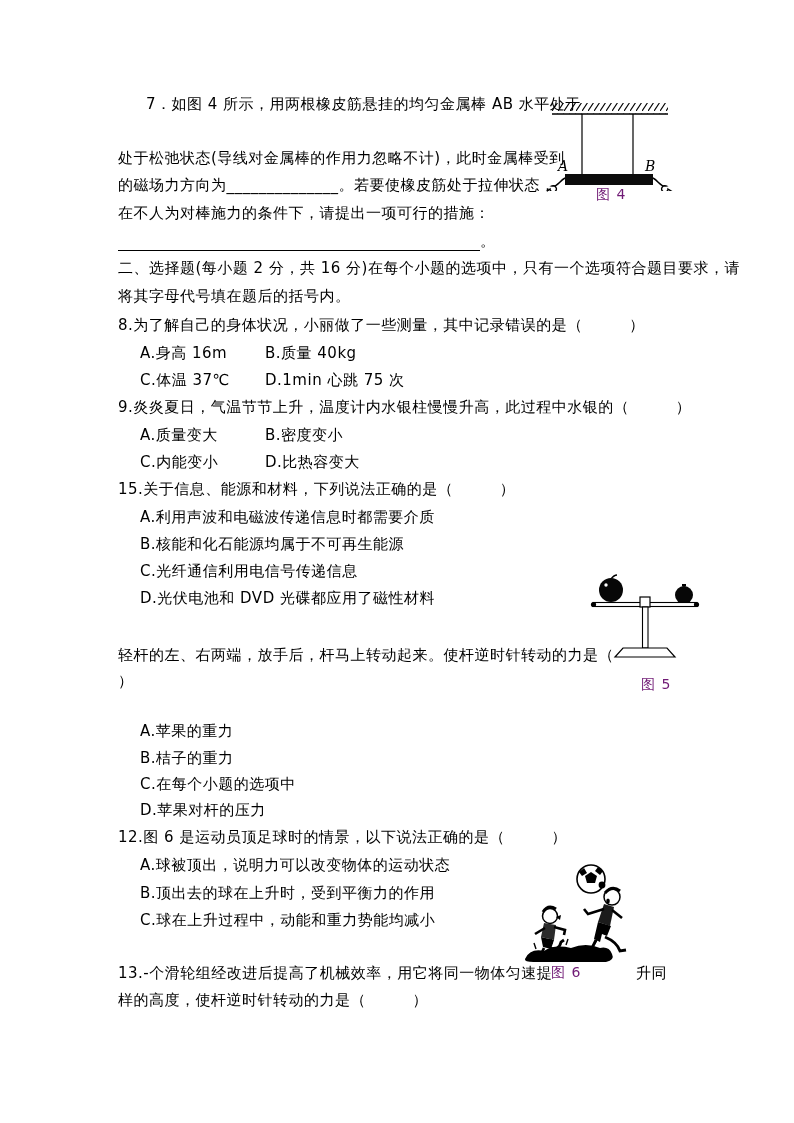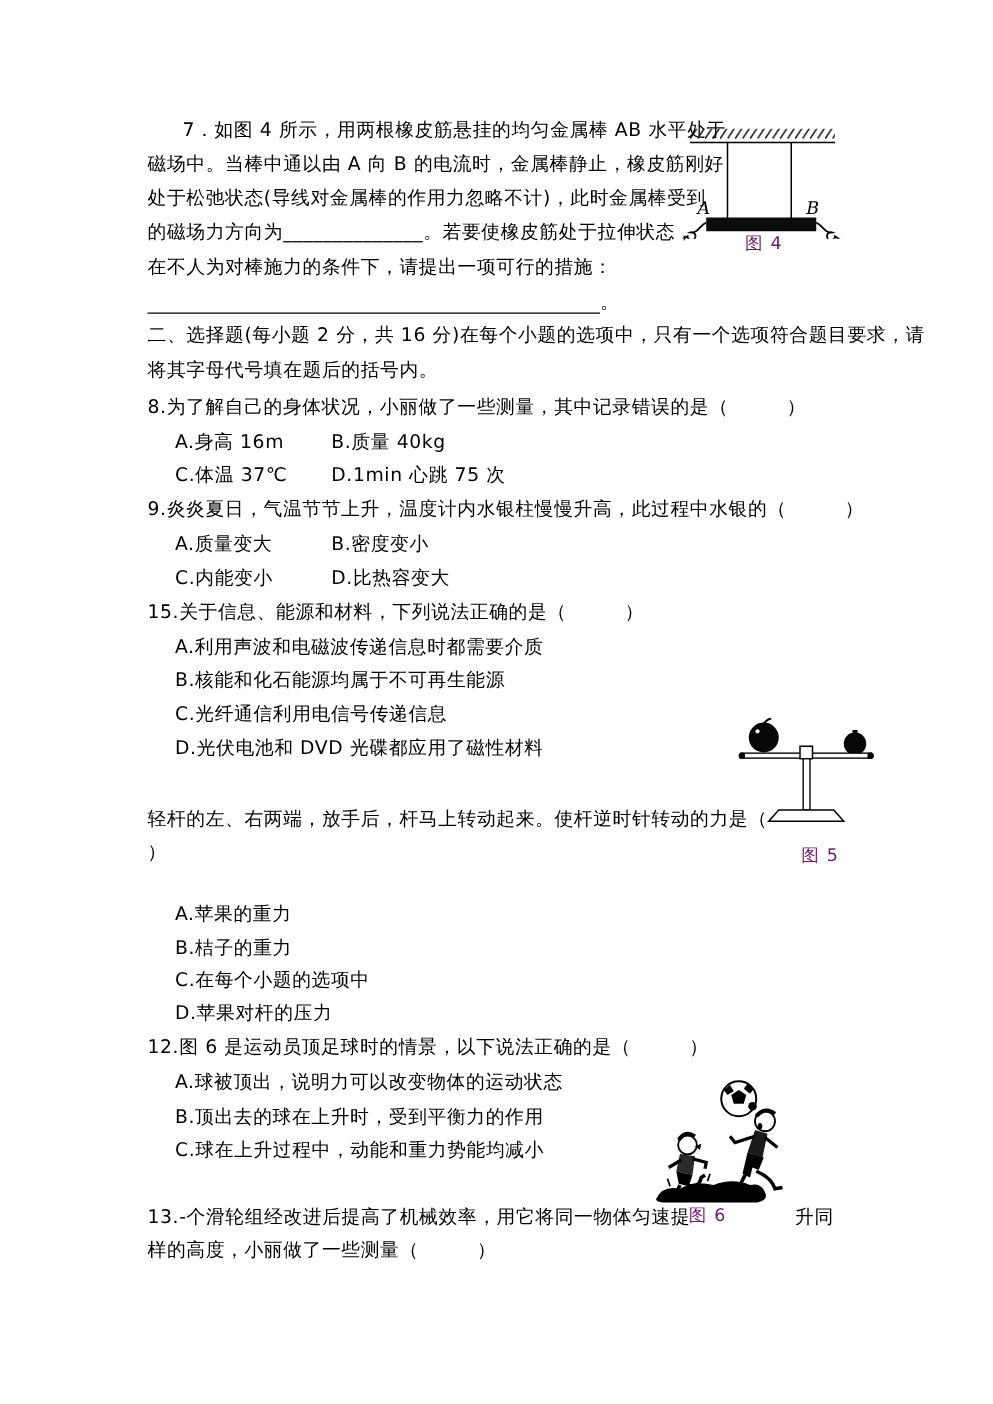--- a/index.html
+++ b/index.html
@@ -37,21 +37,20 @@
     color:#701a75;
     white-space:nowrap;
   }
 </style>
 </head>
 <body>
 
 <div class="page">
 
   <div class="ln indent" style="top:95px">7．如图 4 所示，用两根橡皮筋悬挂的均匀金属棒 AB 水平处于</div>
-  <div class="ln" style="top:122px">磁场中。当棒中通以由 A 向 B 的电流时，金属棒静止，橡皮筋刚好</div>
   <div class="ln" style="top:149px">处于松弛状态(导线对金属棒的作用力忽略不计)，此时金属棒受到</div>
   <div class="ln" style="top:176px">的磁场力方向为______________。若要使橡皮筋处于拉伸状态，</div>
   <div class="ln" style="top:204px">在不人为对棒施力的条件下，请提出一项可行的措施：</div>
   <div class="ln" style="top:232px"><span class="blank-underline"></span><span>。</span></div>
 
   <svg class="fig" style="left:540px;top:99px" width="158" height="92">
     <defs>
       <pattern id="hatch4" patternUnits="userSpaceOnUse" width="6" height="12">
         <line x1="0" y1="12" x2="8" y2="0" stroke="#000" stroke-width="1.2"></line>
       </pattern>
@@ -144,15 +143,15 @@
     <path d="M28,96 L23,107 L16,108" fill="none" stroke="#000" stroke-width="2.8"></path>
     <path d="M34,96 Q43,99 45,90 L48,88" fill="none" stroke="#000" stroke-width="2.8"></path>
 
     <path d="M9,107 Q14,96 28,99 Q38,92 55,96 Q70,90 84,96 Q93,94 96,102 Q99,108 90,110 L18,110 Q8,110 9,107 Z" fill="#000"></path>
     <path d="M20,97 l-2,-6 M50,93 l2,-6 M78,93 l3,-5 M36,92 l-1,-5" fill="none" stroke="#000" stroke-width="1.4"></path>
   </svg>
   <div class="figcap" style="left:551px;top:964px">图 6</div>
 
   <div class="ln" style="top:964px">13.-个滑轮组经改进后提高了机械效率，用它将同一物体匀速提</div>
   <div class="ln" style="top:964px;left:636px">升同</div>
-  <div class="ln" style="top:991px">样的高度，小丽做了一些测量（　　　）</div>
+  <div class="ln" style="top:991px">样的高度，使杆逆时针转动的力是（　　　）</div>
 
 </div>
 
 </body></html>

